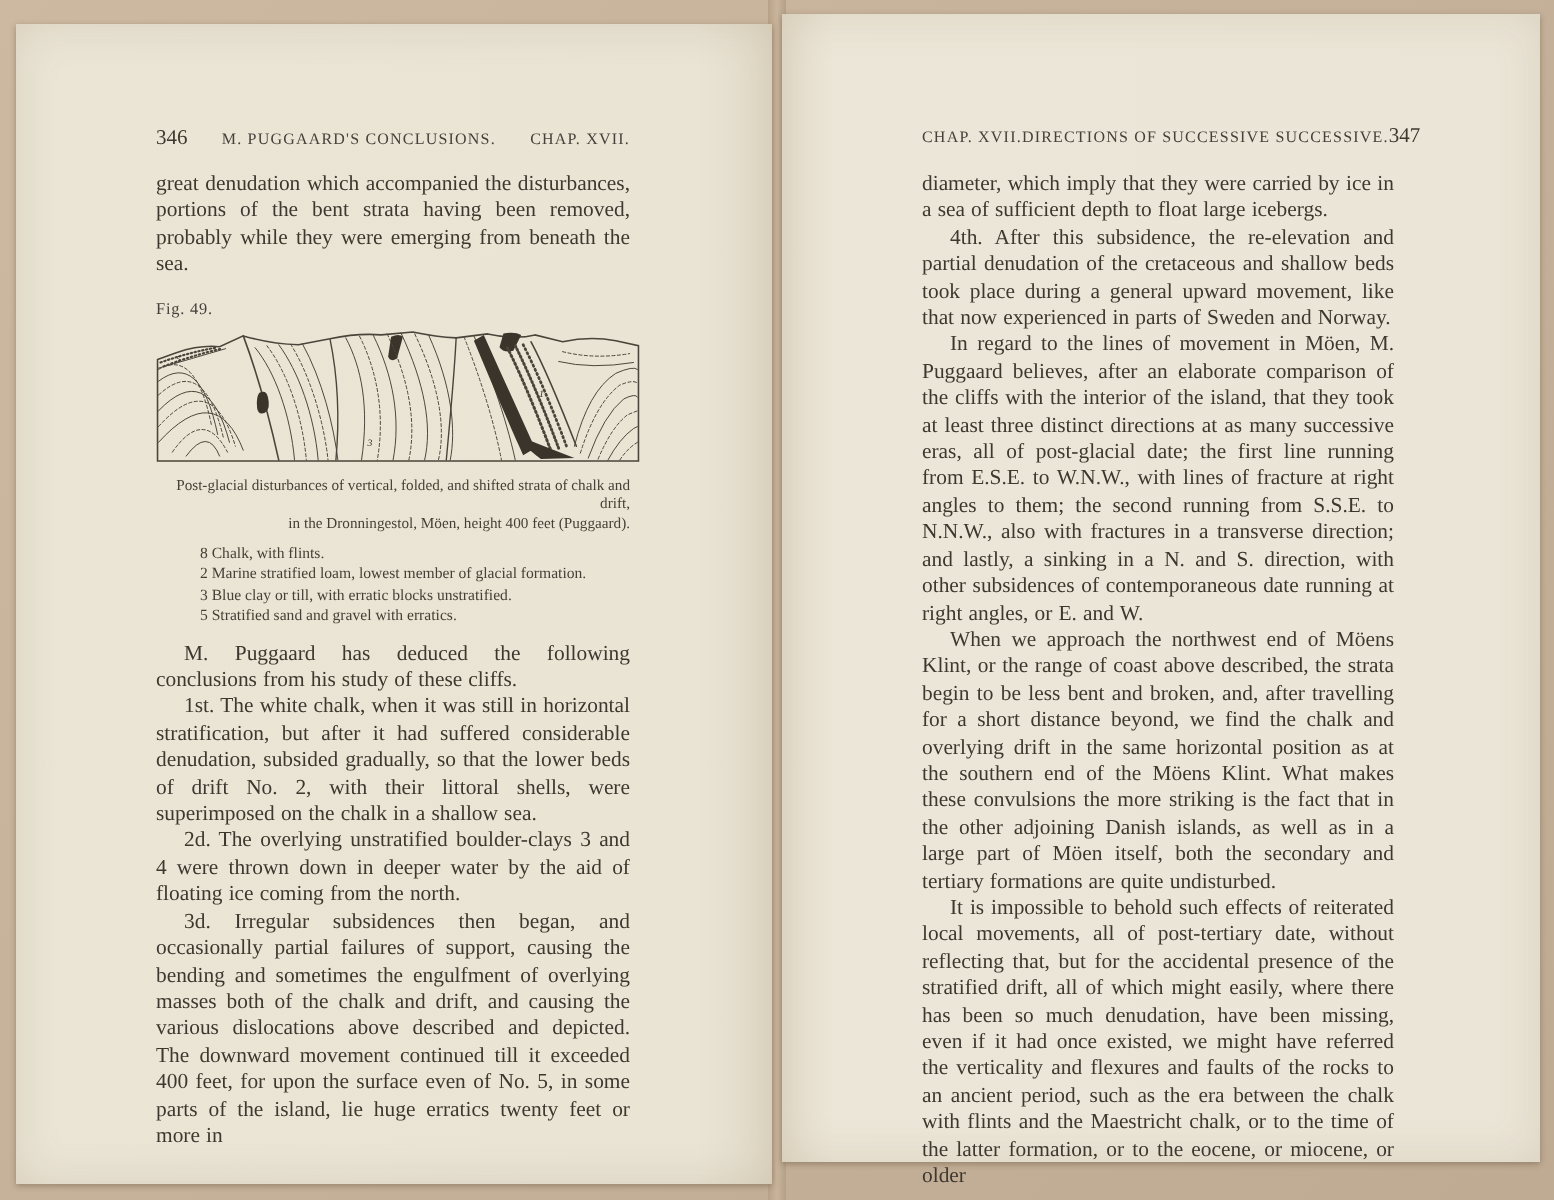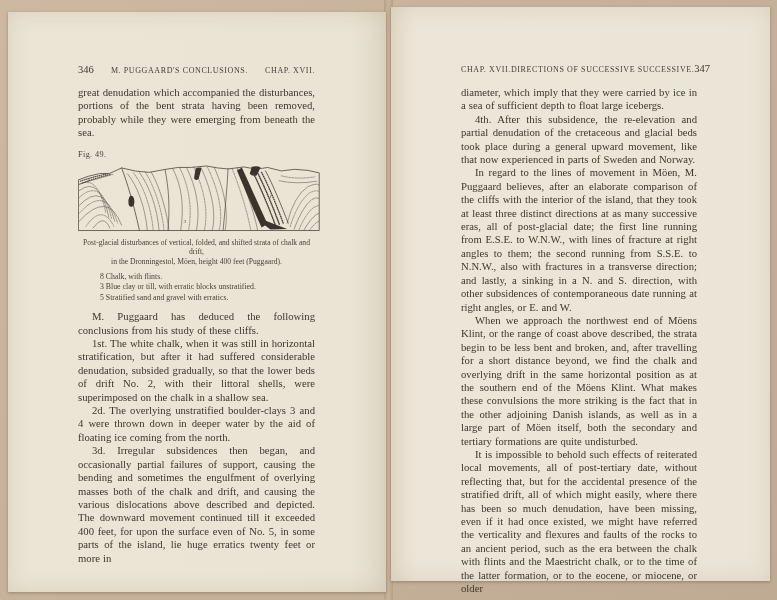--- a/index.html
+++ b/index.html
@@ -24,21 +24,21 @@
   .runhead .center{flex:1;text-align:center;}
   .bodytext{margin:0;font-size:10.7px;line-height:13.4px;text-align:justify;
     word-spacing:.4px;color:#3d372e;}
   .bodytext.indent{text-indent:14px;}
   .first-para{margin-top:11px;}
   .page-right .first-para{margin-top:12px;}
   .figlabel{text-align:left;font-size:8.2px;letter-spacing:.4px;
     margin:10px 0 5px;color:#46403a;}
   .figwrap{width:242px;margin:0 auto;}
   .figwrap svg{display:block;}
-  .caption{font-size:7.6px;line-height:9.8px;text-align:center;margin-top:6px;
+  .caption{font-size:7.6px;line-height:9.8px;text-align:right;margin-top:6px;
     color:#463f35;}
   .legend{font-size:7.8px;line-height:10.4px;margin:5px 0 7px 22px;color:#463f35;}
 </style>
 </head>
 <body>
 
 <div class="spread">
   <div class="spine"></div>
 
   <div class="page page-left">
@@ -119,39 +119,40 @@
         </svg>
       </div>
 
       <div class="caption">
         <div>Post-glacial disturbances of vertical, folded, and shifted strata of chalk and drift,</div>
         <div>in the Dronningestol, Möen, height 400 feet (Puggaard).</div>
       </div>
 
       <div class="legend">
         <div>8 Chalk, with flints.</div>
+        <div>2 Marine stratified loam, lowest member of glacial formation.</div>
         <div>3 Blue clay or till, with erratic blocks unstratified.</div>
         <div>5 Stratified sand and gravel with erratics.</div>
       </div>
 
       <p class="bodytext indent">M. Puggaard has deduced the following conclusions from his study of these cliffs.</p>
       <p class="bodytext indent">1st. The white chalk, when it was still in horizontal stratification, but after it had suffered considerable denudation, subsided gradually, so that the lower beds of drift No. 2, with their littoral shells, were superimposed on the chalk in a shallow sea.</p>
       <p class="bodytext indent">2d. The overlying unstratified boulder-clays 3 and 4 were thrown down in deeper water by the aid of floating ice coming from the north.</p>
       <p class="bodytext indent">3d. Irregular subsidences then began, and occasionally partial failures of support, causing the bending and sometimes the engulfment of overlying masses both of the chalk and drift, and causing the various dislocations above described and depicted. The downward movement continued till it exceeded 400 feet, for upon the surface even of No. 5, in some parts of the island, lie huge erratics twenty feet or more in</p>
     </div>
   </div>
 
   <div class="page page-right">
     <div class="inner">
       <div class="runhead">
         <span>CHAP. XVII.</span>
         <span class="center">DIRECTIONS OF SUCCESSIVE SUCCESSIVE.</span>
         <span class="pagenum">347</span>
       </div>
 
       <p class="bodytext first-para">diameter, which imply that they were carried by ice in a sea of sufficient depth to float large icebergs.</p>
-      <p class="bodytext indent">4th. After this subsidence, the re-elevation and partial denudation of the cretaceous and glacial beds took place during a general upward movement, like that now experienced in parts of Sweden and Norway.</p>
+      <p class="bodytext indent">4th. After this subsidence, the re-elevation and partial denudation of the cretaceous and shallow beds took place during a general upward movement, like that now experienced in parts of Sweden and Norway.</p>
       <p class="bodytext indent">In regard to the lines of movement in Möen, M. Puggaard believes, after an elaborate comparison of the cliffs with the interior of the island, that they took at least three distinct directions at as many successive eras, all of post-glacial date; the first line running from E.S.E. to W.N.W., with lines of fracture at right angles to them; the second running from S.S.E. to N.N.W., also with fractures in a transverse direction; and lastly, a sinking in a N. and S. direction, with other subsidences of contemporaneous date running at right angles, or E. and W.</p>
       <p class="bodytext indent">When we approach the northwest end of Möens Klint, or the range of coast above described, the strata begin to be less bent and broken, and, after travelling for a short distance beyond, we find the chalk and overlying drift in the same horizontal position as at the southern end of the Möens Klint. What makes these convulsions the more striking is the fact that in the other adjoining Danish islands, as well as in a large part of Möen itself, both the secondary and tertiary formations are quite undisturbed.</p>
       <p class="bodytext indent">It is impossible to behold such effects of reiterated local movements, all of post-tertiary date, without reflecting that, but for the accidental presence of the stratified drift, all of which might easily, where there has been so much denudation, have been missing, even if it had once existed, we might have referred the verticality and flexures and faults of the rocks to an ancient period, such as the era between the chalk with flints and the Maestricht chalk, or to the time of the latter formation, or to the eocene, or miocene, or older</p>
     </div>
   </div>
 </div>
 
 </body></html>

